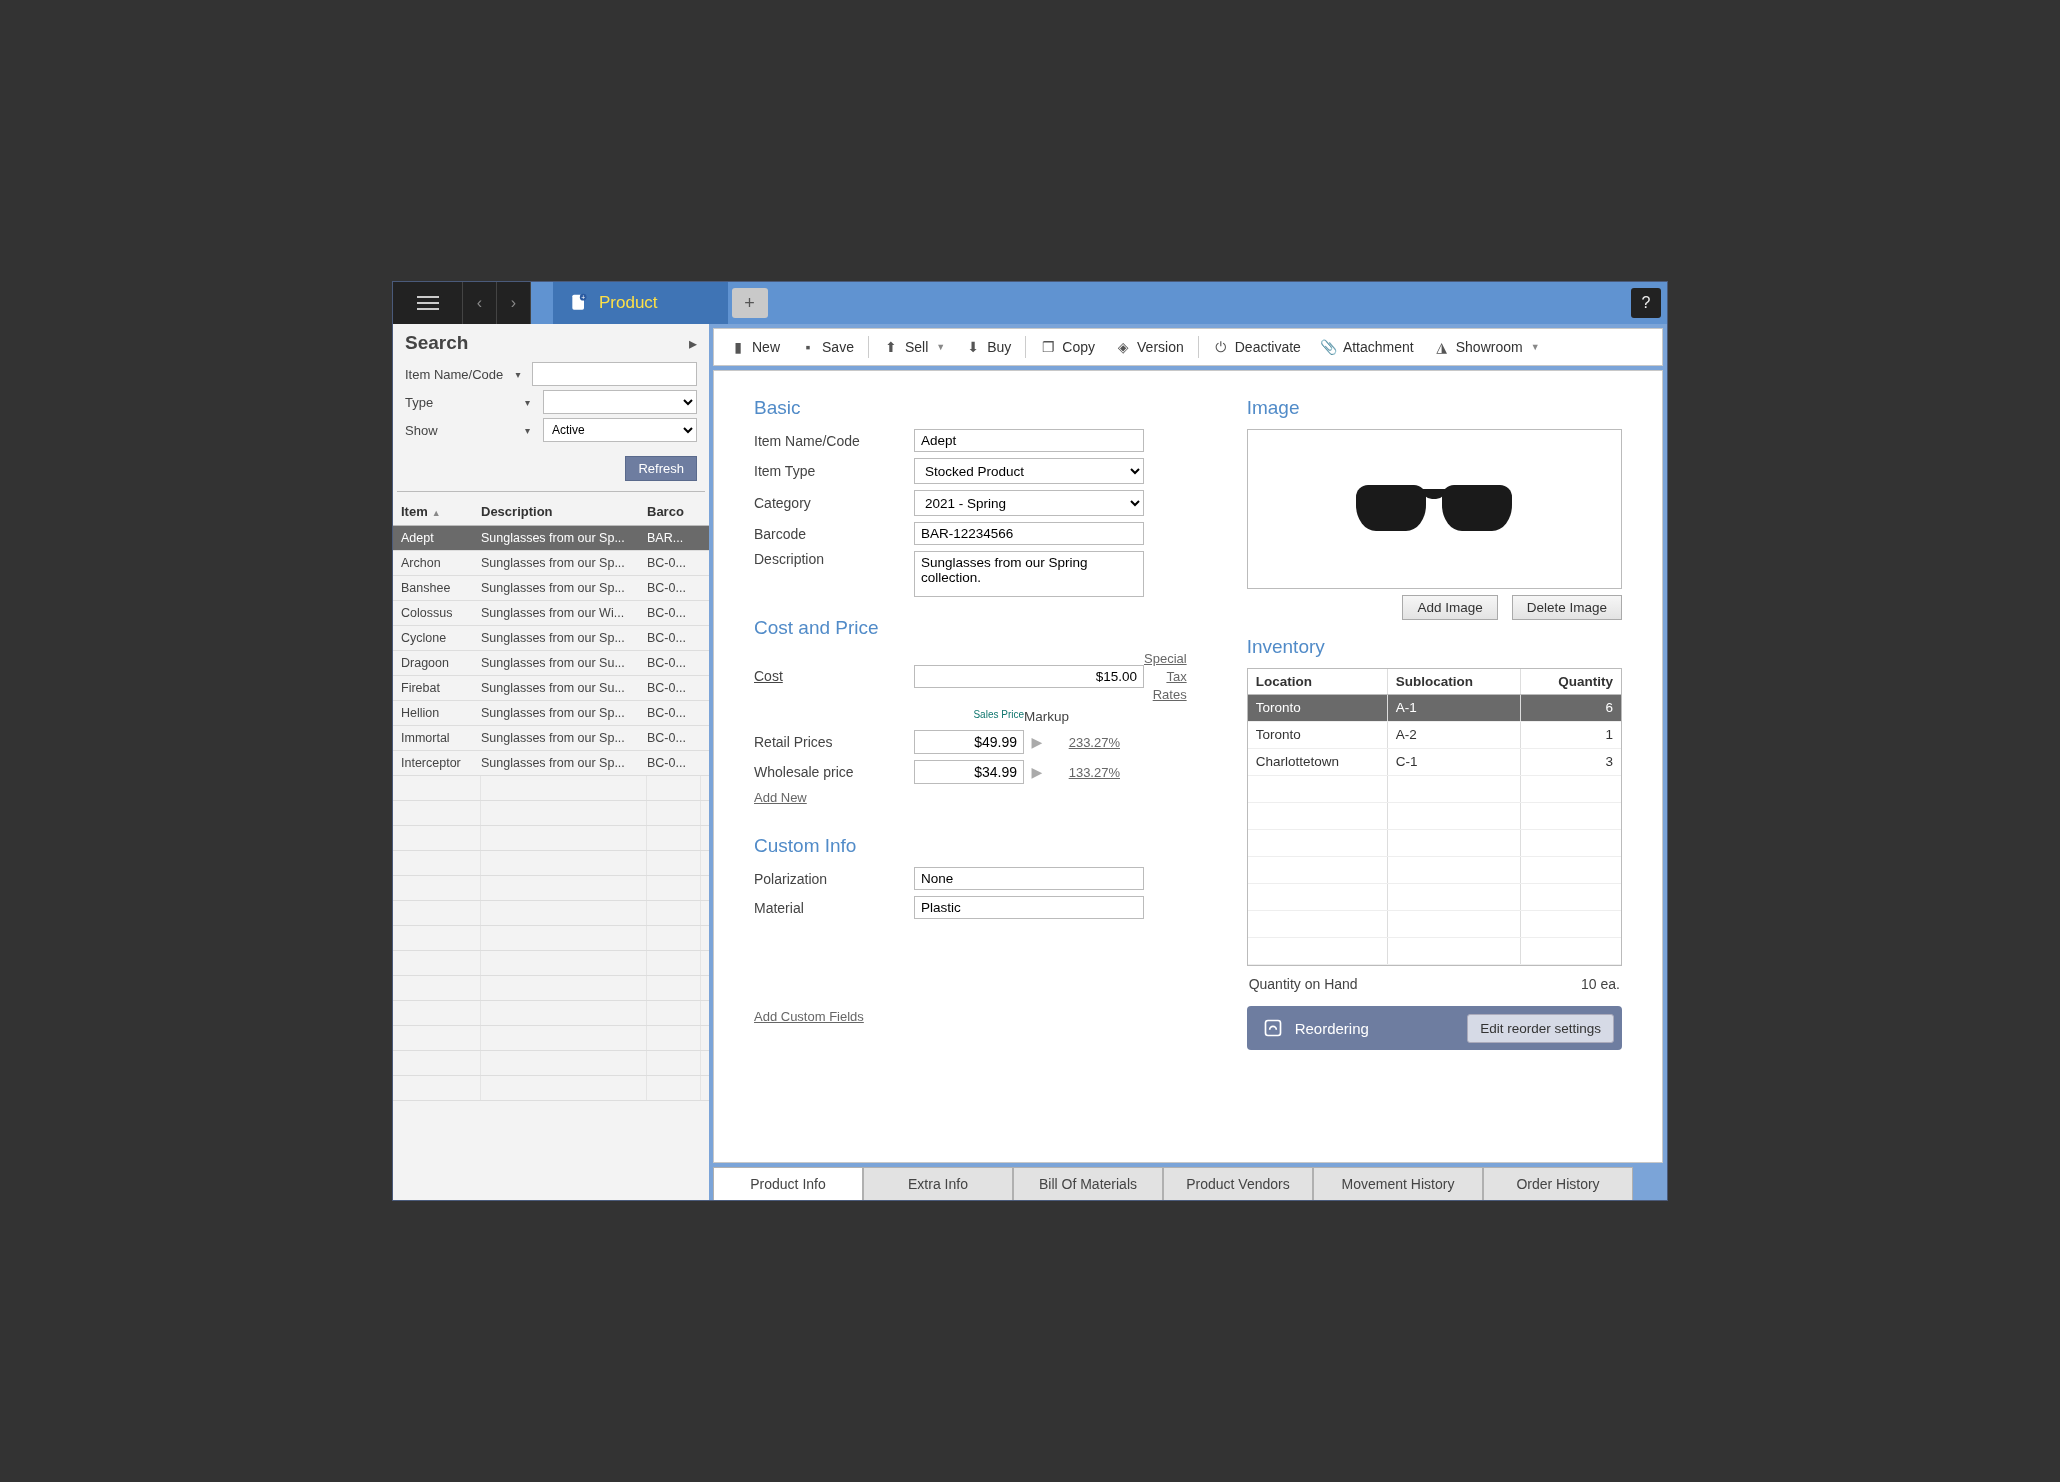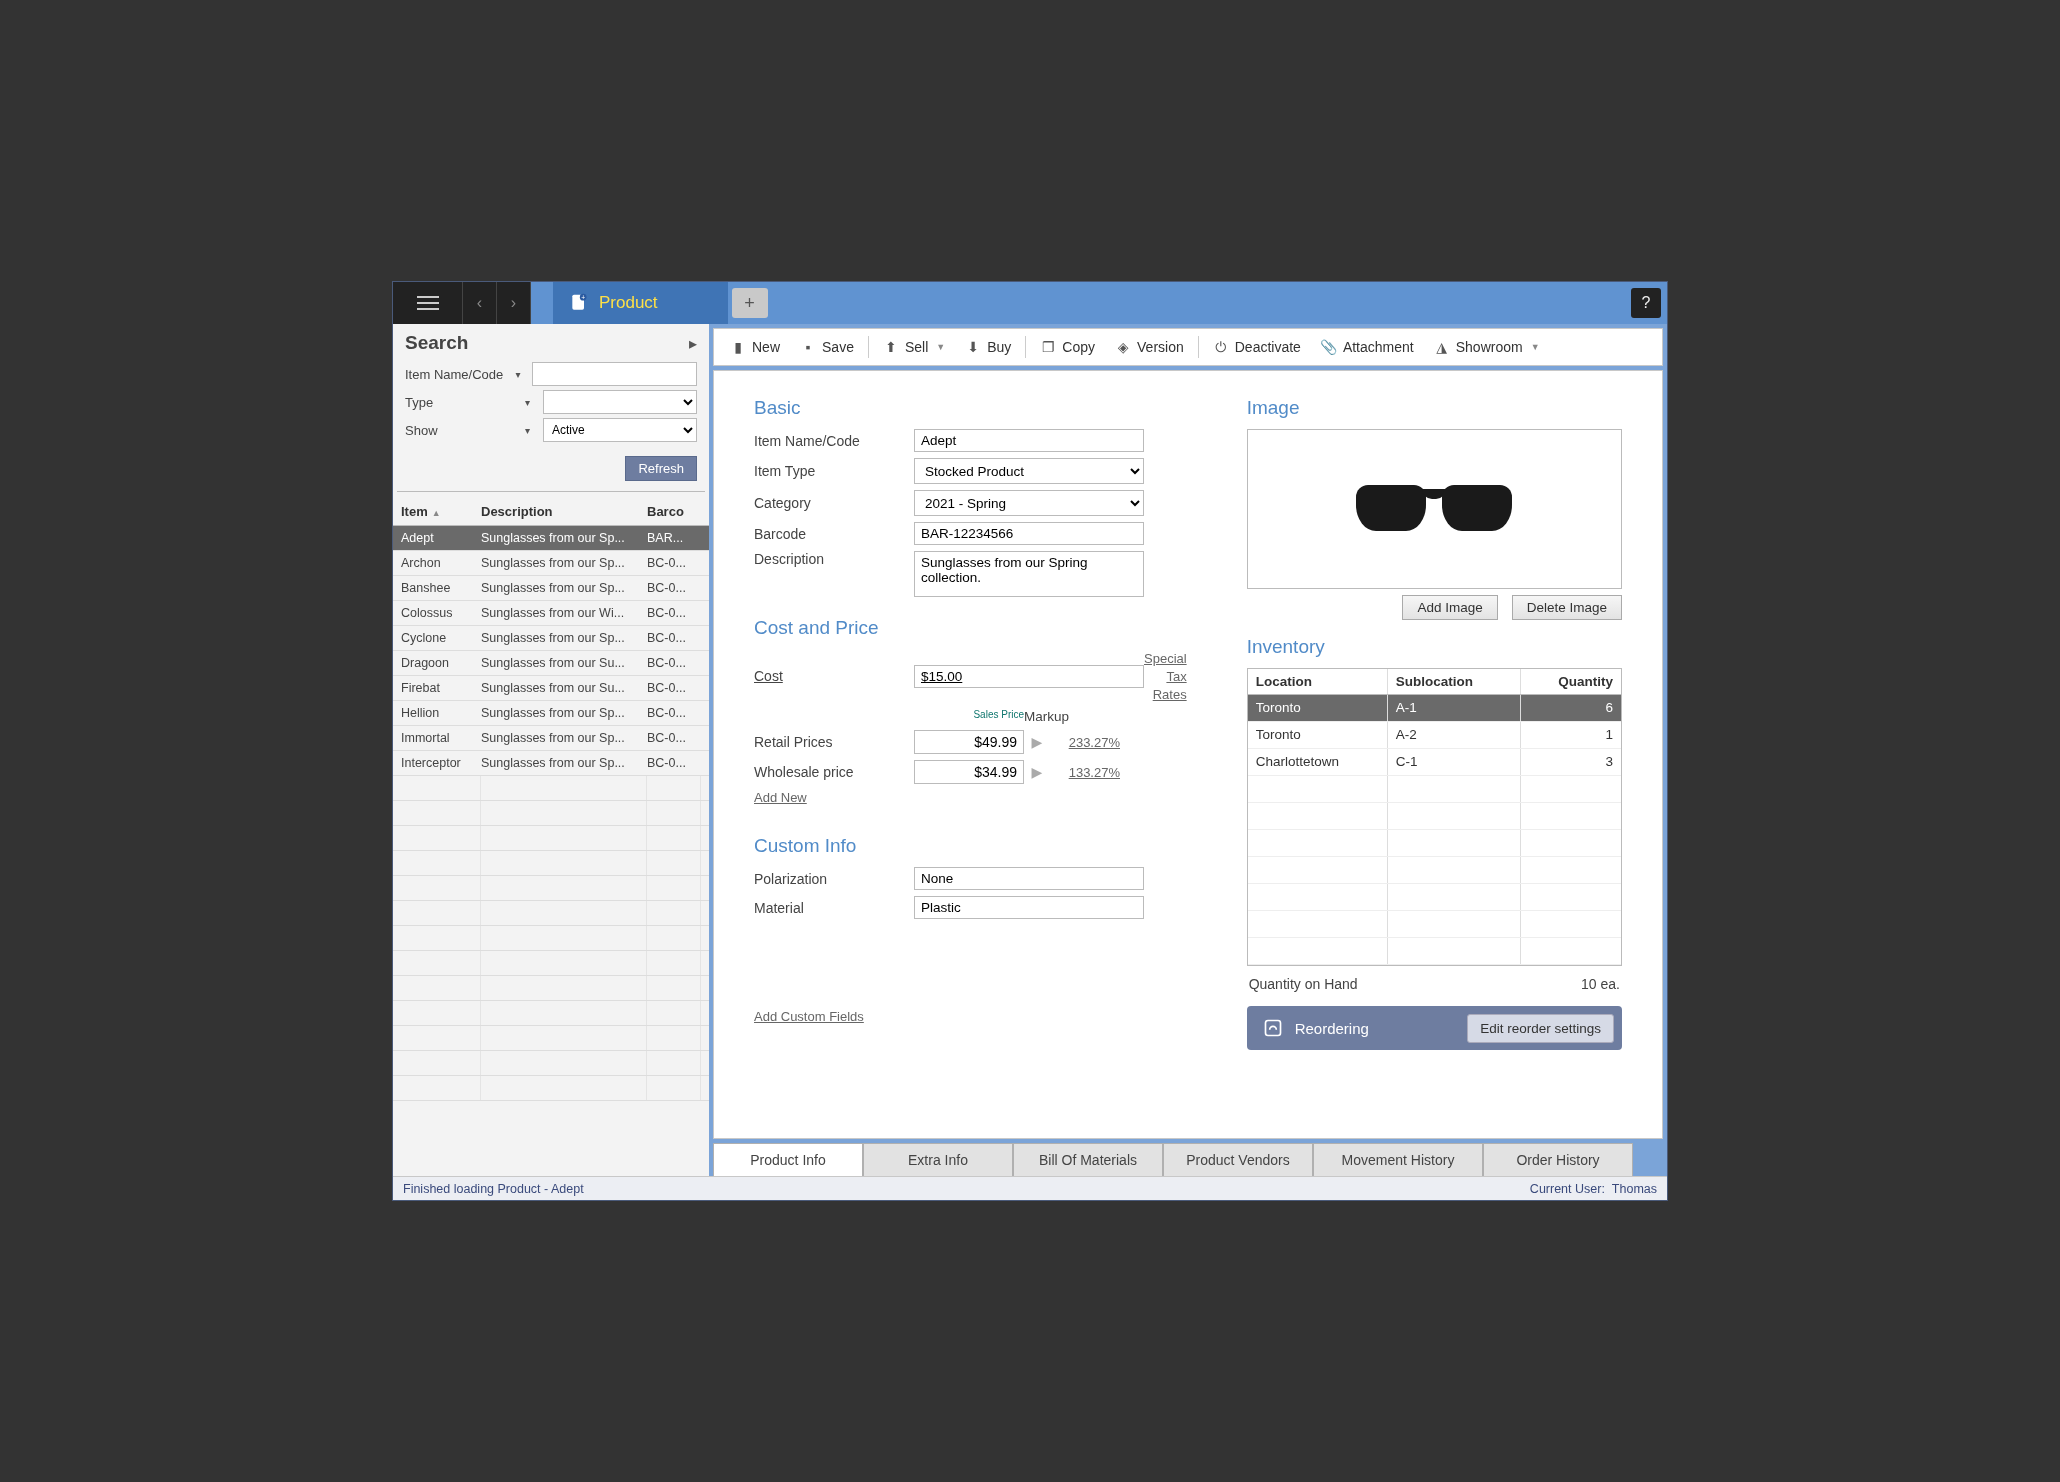--- a/index.html
+++ b/index.html
@@ -55,21 +55,21 @@
 .cols { display:flex; gap: 60px;}
 .colL { flex: 0 0 420px;}
 .colR { flex: 1;}
 h3.sec { color:#518bc8; font-weight:400; font-size:19px; margin: 6px 0 10px 0;}
 .frow { display:flex; align-items:center; margin: 6px 0;}
 .frow label { width: 160px; font-size:14px; color:#444;}
 .frow label.u { text-decoration:underline;}
 .frow input[type=text], .frow select, .frow textarea { width: 230px; border:1px solid #bbb; font-size:13.5px; padding: 3px 6px; background:#fff;}
 .frow select { height:26px;}
 .frow textarea { height: 46px; resize:none;}
-.frow .numin { width:110px; text-decoration:underline;}
+.frow .numin { width:110px; text-align:right;}
 .linklike { color:#666; text-decoration:underline; font-size:13px;}
 .pricehead { display:flex; margin-top:6px;}
 .pricehead .sp1{width:160px;} .pricehead .sp2{width:110px; text-align:right; font-size:10px; color:#0f766e;} .pricehead .sp3{flex:1; font-size:13.5px; color:#444;}
 .pricerow { display:flex; align-items:center; margin:6px 0;}
 .pricerow label{width:160px; font-size:14px; color:#444;}
 .pricerow input{width:110px; text-align:right; border:1px solid #bbb; padding:3px 6px; font-size:14px;}
 .pricerow .arrow{ width:26px; text-align:center; color:#aaa; font-size:14px;}
 .pricerow .markup{ flex:0 0 70px; text-align:right;}
 
 .imagebox { border:1px solid #bbb; height:160px; display:flex; align-items:center; justify-content:center; background:#fff;}
@@ -491,17 +491,13 @@
         <div class="btab">Extra Info</div>
         <div class="btab">Bill Of Materials</div>
         <div class="btab">Product Vendors</div>
         <div class="btab" style="flex-basis:170px">Movement History</div>
         <div class="btab">Order History</div>
         <div class="spacer"></div>
       </div>
     </div>
   </div>
 
-  <div class="statusbar">
-    <span>Finished loading Product - Adept</span>
-    <span><span>Current User:</span>&nbsp;&nbsp;<span>Thomas</span></span>
-  </div>
 </div>
 
 </body></html>

